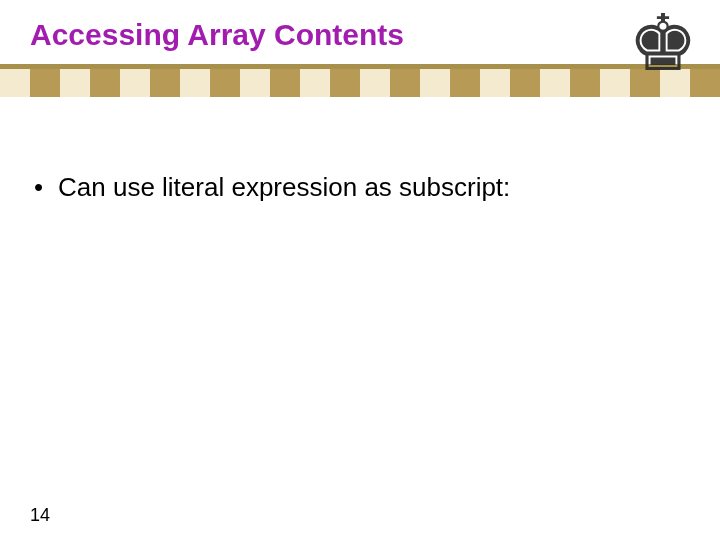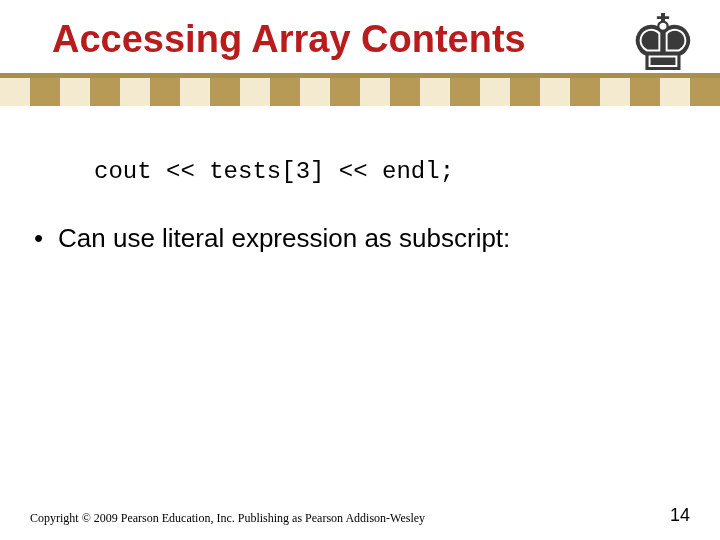--- a/index.html
+++ b/index.html
@@ -6,24 +6,23 @@
   html, body { width: 720px; height: 540px; overflow: hidden; }
   body {
     font-family: Arial, Helvetica, sans-serif;
     background: #ffffff;
     position: relative;
   }
   .header {
     padding: 18px 30px 12px 30px;
   }
   .title {
-    font-size: 38px;
+    font-size: 30px;
     font-weight: bold;
-    color: #b91c1c;
-    margin-left: 22px;
+    color: #a21caf;
   }
   .underline-bar {
     height: 5px;
     background: #a6904b;
     width: 100%;
   }
   .board-strip {
     height: 28px;
     width: 100%;
     display: flex;
@@ -122,25 +121,23 @@
     <div class="sq dark"></div>
   <div class="sq light"></div>
     <div class="sq dark"></div>
     <div class="sq light"></div>
     <div class="sq dark"></div>
 </div>
 
 <div class="content">
 
   <div class="bullet">
-    <div class="code">cout &lt;&lt; tests[3] &lt;&lt; endl;</div>
   </div>
 
   <div class="bullet">
     <div class="bullet-text">Can use literal expression as subscript:</div>
   </div>
 
 </div>
 
 <div class="footer">
-  <span>Copyright © 2009 Pearson Education, Inc. Publishing as Pearson Addison-Wesley</span>
   <span class="page-num">14</span>
 </div>
 
 </body></html>

